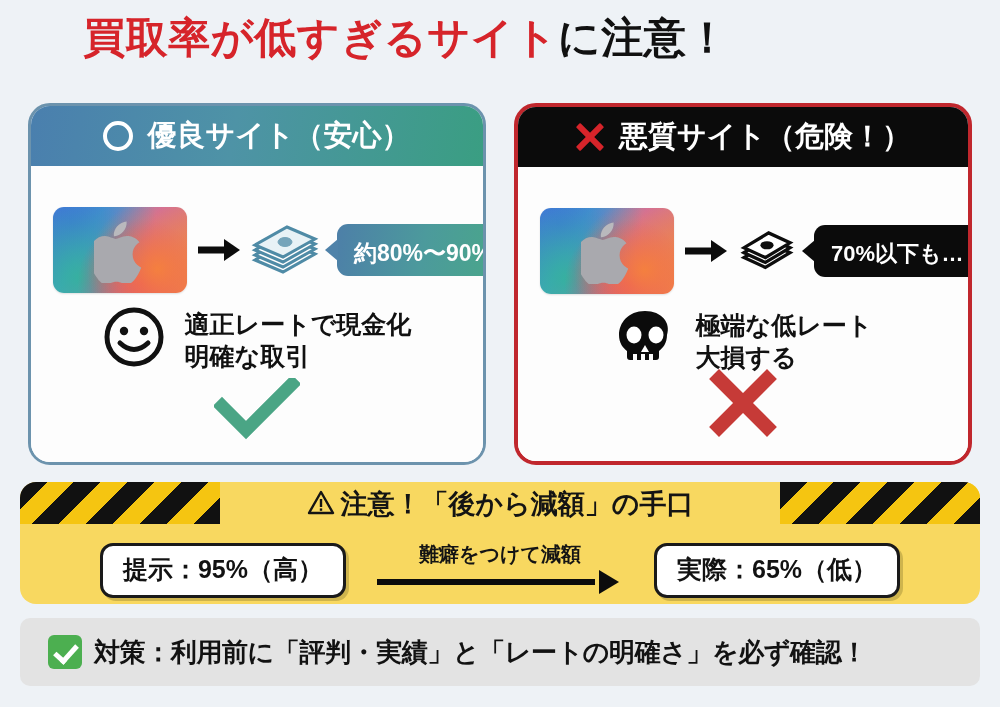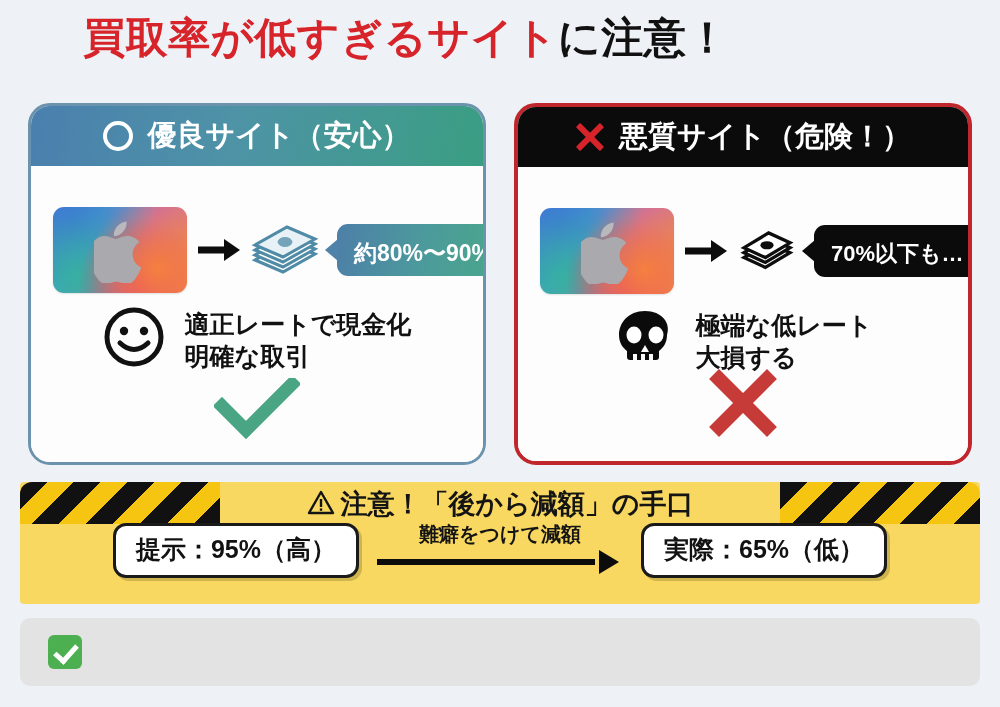--- a/index.html
+++ b/index.html
@@ -228,21 +228,21 @@
   }
 
   
   #warning-panel {
     position: absolute;
     top: 482px;
     left: 20px;
     width: 960px;
     height: 122px;
     background: #f8d860;
-    border-radius: 4px;
+    border-radius: 16px;
     overflow: hidden;
   }
   .hazard {
     position: absolute;
     top: 0;
     height: 42px;
     width: 200px;
     background-image: repeating-linear-gradient(
       -45deg,
       #111111 0px, #111111 19px,
@@ -266,28 +266,28 @@
     white-space: nowrap;
   }
   #warning-heading .warn-tri {
     display: inline-block;
     vertical-align: -3px;
     margin-right: 6px;
   }
 
   #warning-flow {
     position: absolute;
-    top: 36px;
+    top: 56px;
     left: 0;
     width: 100%;
     height: 64px;
     display: flex;
     align-items: center;
     justify-content: center;
-    gap: 4px;
+    gap: 17px;
   }
   .pill {
     background: #ffffff;
     border: 3px solid #1a1a1a;
     border-radius: 13px;
     padding: 7px 20px 9px 20px;
     font-size: 25px;
     font-weight: bold;
     color: #121212;
     white-space: nowrap;
@@ -498,13 +498,14 @@
       <div class="ma-label">難癖をつけて減額</div>
       <span class="ma-shaft"></span>
       <span class="ma-head"></span>
     </div>
     <div class="pill">実際：65%（低）</div>
   </div>
 </div>
 
 <div id="advice-bar">
   <span id="advice-check"></span>
+  <span id="advice-text">対策：利用前に「評判・実績」と「レートの明確さ」を必ず確認！</span>
 </div>
 
 </body></html>

